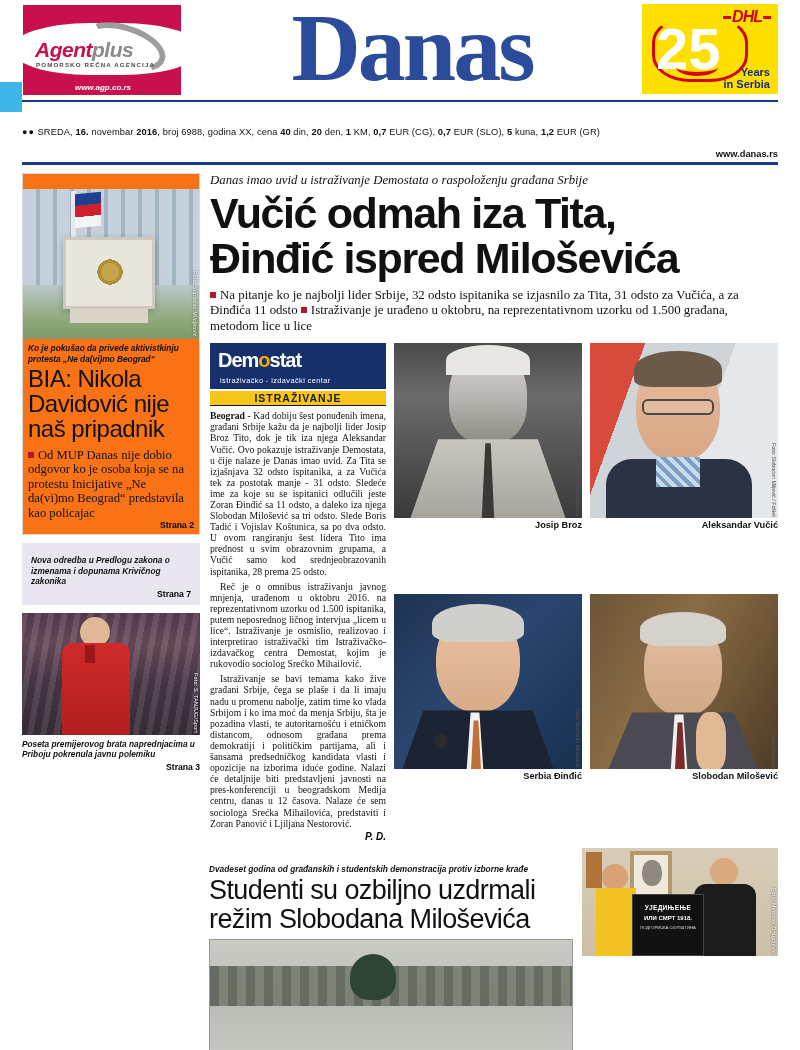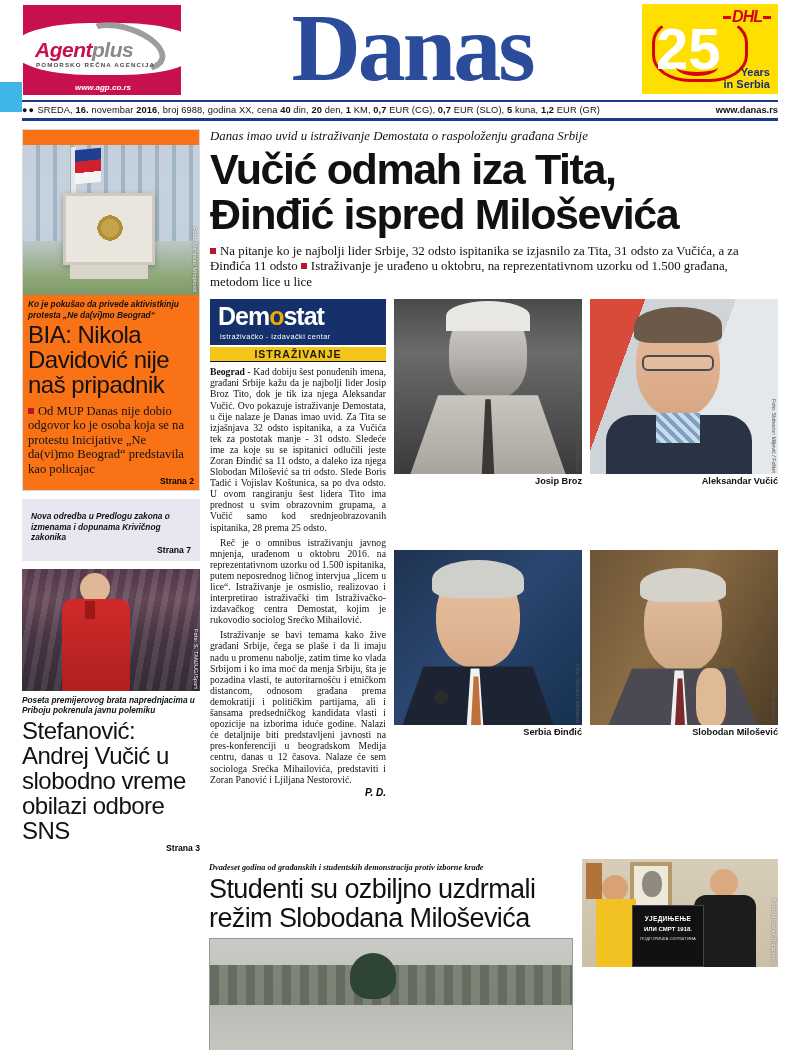--- a/index.html
+++ b/index.html
@@ -56,21 +56,21 @@
   .yr-swirl { position:absolute; left:34px; top:54px; width:42px; height:18px; border-bottom:4px solid #d40511; border-radius:50%; }
   .yr-txt { position:absolute; right:8px; bottom:4px; text-align:right; color:#1a2b7a; font-size:11px; font-weight:bold; line-height:12px; }
 
   .blue-tab { position:absolute; left:0; top:82px; width:22px; height:30px; background:#3fb6e8; }
 
   
   .datebar { margin: 0 22px; border-top:2px solid #1b3a8c; border-bottom:3px solid #1b3a8c; padding:3px 0 3px 0; display:flex; align-items:center;justify-content:space-between; }
   .dateline { font-size:9.3px; color:#111; letter-spacing:0.1px; white-space:nowrap; font-family:"Liberation Sans", sans-serif; }
   .dateline b { font-weight:bold; }
   .dots { color:#111; font-size:9px; letter-spacing:1px; }
-  .site { margin-left:auto; font-size:9.3px; color:#111; font-weight:bold; }
+  .site { margin-left:auto; font-size:9.3px; color:#111; font-weight:bold;margin-top:44px; }
 
   
   .content { display:flex; padding: 8px 22px 0 22px; gap: 10px; }
   .col-left { width: 178px; }
   .col-main { flex:1; }
 
   
   .photo {
     width:100%; position:relative; background:#9aa6b2; overflow:hidden;
   }
@@ -91,21 +91,21 @@
   
   .over-kicker { font-family:"Liberation Serif", serif; font-style:italic; font-size:12.8px; color:#111; }
   .hl-main {
     font-size:43px; line-height:45px; font-weight:bold; letter-spacing:-1.4px; color:#111; margin-top:3px;
   }
   .bullets { font-family:"Liberation Serif", serif; font-size:12.9px; line-height:15.4px; color:#111; margin-top:7px; }
 
   .mid { display:flex; gap:8px; margin-top:9px; }
   .mid-col { width:176px; }
   .logo-box { width:100%; height:46px; background:#16306b; position:relative; }
-  .logo-word { position:absolute; left:8px; top:4px; font-size:25px; line-height:26px; font-weight:bold; color:#ffffff; letter-spacing:-1px; }
+  .logo-word { position:absolute; left:8px; top:4px; font-size:20px; line-height:26px; font-weight:bold; color:#ffffff; letter-spacing:-1px; }
   .logo-word .o1, .logo-word .o2 { color:#f2a900; }
   .logo-sub { position:absolute; left:10px; bottom:4px; font-size:7.4px; color:#ffffff; letter-spacing:0.4px; }
   .istr { width:100%; background:#f5c518; text-align:center; font-size:10.5px; font-weight:bold; color:#1a1a1a; letter-spacing:1px; padding:1px 0; margin-top:2px; border-bottom:1px solid #111; }
   .article { font-family:"Liberation Serif", serif; font-size:9.7px; line-height:11.1px; text-align:justify; color:#111; margin-top:4px; }
   .article b.city { font-weight:bold; }
   .signoff { text-align:right; font-weight:bold; font-style:italic; font-size:10px; display:block; margin-top:2px; }
 
   .grid2 { flex:1; display:grid; grid-template-columns:1fr 1fr; grid-template-rows:auto auto; gap:4px 8px; }
   .cell { }
   .cell .ph { width:100%; height:175px; position:relative; overflow:hidden; background:#bbb; }
@@ -196,21 +196,20 @@
         <div class="photo" style="height:122px;background:
             linear-gradient(180deg,#5b3f52 0%,#6d4f5e 25%,#4e3b4a 55%,#3b2f3c 100%);">
           <div style="position:absolute;left:0;top:0;width:100%;height:100%;background:
               repeating-linear-gradient(100deg,rgba(255,255,255,.07) 0 6px,rgba(0,0,0,.10) 6px 13px);"></div>
           <div style="position:absolute;left:58px;top:4px;width:30px;height:30px;border-radius:50%;background:#e0b898;"></div>
           <div style="position:absolute;left:40px;top:30px;width:68px;height:92px;background:linear-gradient(180deg,#d02a2a 0%,#b01f1f 100%);border-radius:10px 10px 0 0;"></div>
           <div style="position:absolute;left:63px;top:32px;width:10px;height:18px;background:#9a1818;"></div>
           <div class="credit-v">Foto: S. TANJUG/Sport</div>
         </div>
         <div class="kicker">Poseta premijerovog brata naprednjacima u Priboju pokrenula javnu polemiku</div>
-        <div class="hl-left">Stefanović: Andrej Vučić u slobodno vreme obilazi odbore SNS</div>
         <span class="pageref">Strana 3</span>
       </div>
     </div>
 
     <div class="col-main">
       <div class="over-kicker">Danas imao uvid u istraživanje Demostata o raspoloženju građana Srbije</div>
       <div class="hl-main">
         <div>Vučić odmah iza Tita,</div>
         <div>Đinđić ispred Miloševića</div>
       </div>
@@ -286,21 +285,21 @@
 
         </div>
       </div>
     </div>
   </div>
 
   <div class="bottom">
     <div style="width:178px;"></div>
 
     <div class="bot-mid">
-      <div class="kicker" style="margin-top:4px;font-family:Liberation Serif, serif;">Dvadeset godina od građanskih i studentskih demonstracija protiv izborne krađe</div>
+      <div class="kicker" style="margin-top:16px;">Dvadeset godina od građanskih i studentskih demonstracija protiv izborne krađe</div>
       <div class="hl-bot">
         <div>Studenti su ozbiljno uzdrmali</div>
         <div>režim Slobodana Miloševića</div>
       </div>
       <div class="photo" style="height:160px;margin-top:5px;border:1px solid #999;background:linear-gradient(180deg,#c9cbc4 0%,#b9bdb6 42%,#cfd2cb 100%);">
         <div style="position:absolute;left:0;top:26px;width:100%;height:40px;background:repeating-linear-gradient(90deg,#5d6257 0 9px,#767c6e 9px 18px);opacity:.9;"></div>
 
         <div style="position:absolute;left:140px;top:14px;width:46px;height:46px;border-radius:50% 50% 40% 40%;background:#2e4434;"></div>
 
       </div>

